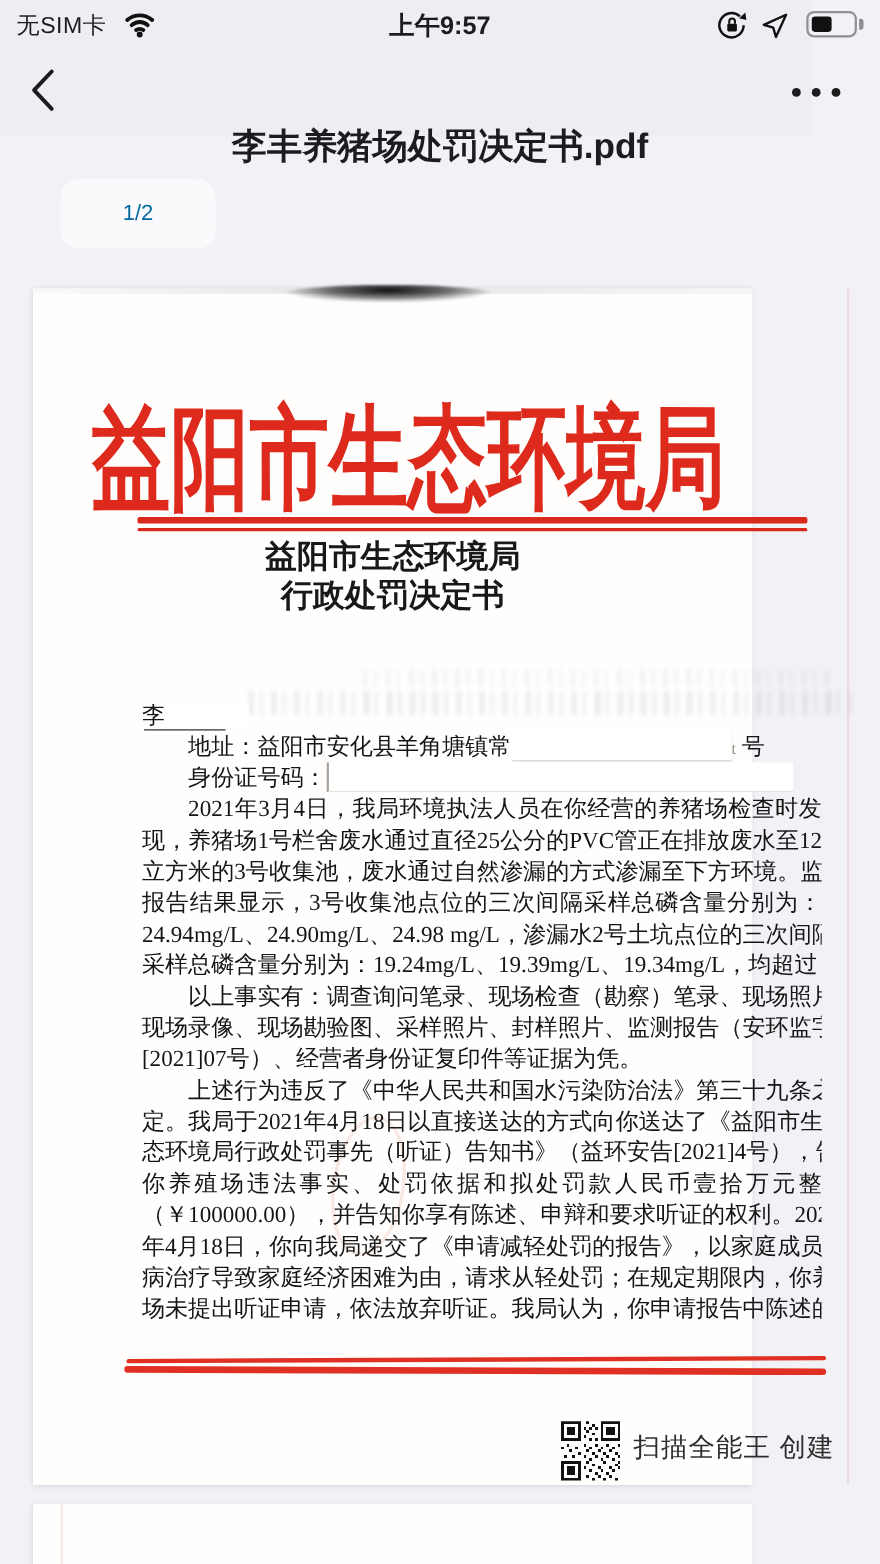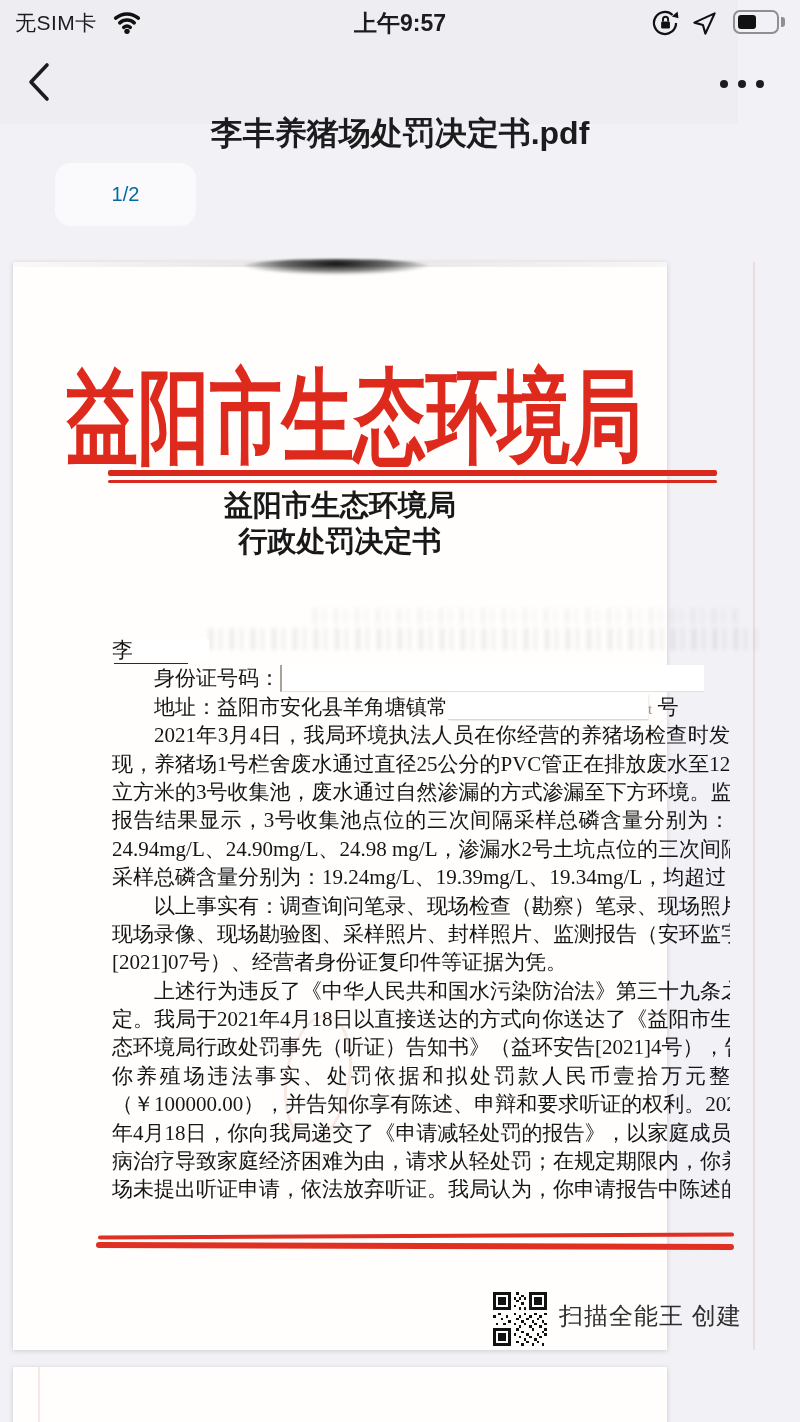--- a/index.html
+++ b/index.html
@@ -19,21 +19,21 @@
   .dot{width:8px;height:8px;border-radius:50%;background:#1c1c1e;}
   
   .batt{position:absolute;left:733px;top:10px;width:46px;height:24px;border:2px solid #8e8e93;border-radius:7px;}
   .batt-fill{position:absolute;left:3px;top:3px;height:14px;background:#111;border-radius:3px;}
   .batt-nub{position:absolute;left:781px;top:17px;width:4px;height:10px;background:#8e8e93;border-radius:0 3px 3px 0;}
   
   .pill{position:absolute;left:55px;top:163px;width:141px;height:63px;border-radius:16px;
     background:rgba(252,252,254,.75);display:flex;align-items:center;justify-content:center;
     font-size:20px;color:#0369a1;}
   
-  .page-card{position:absolute;left:13px;width:654px;background:#fffefd;
+  .page-card{position:absolute;left:30px;width:654px;background:#fffefd;
     box-shadow:0 1px 5px rgba(0,0,0,.16);}
   #page1{top:262px;height:1088px;}
   #page2{top:1367px;height:70px;}
   .scan-edge{position:absolute;left:0;top:0;width:100%;height:5px;
     background:linear-gradient(90deg,rgba(0,0,0,.02),rgba(0,0,0,.10) 45%,rgba(0,0,0,.03));}
   .smudge{position:absolute;left:228px;top:-3px;width:190px;height:16px;
     background:radial-gradient(ellipse at 50% 30%,rgba(5,5,5,.95) 0%,rgba(5,5,5,.55) 40%,rgba(5,5,5,0) 72%);
     filter:blur(1px);border-radius:50%;}
   .pink-line{position:absolute;top:0;width:2px;height:100%;background:#e5b4ae;opacity:.35;}
   
@@ -136,25 +136,25 @@
     <div class="ghost"></div>
     <div class="ghost ghost2"></div>
     <div class="seal-ghost"></div>
 
     <div class="doc-body">
       <div class="line plain" style="position:relative">
         <span>李</span><span class="redact redact-name"></span>
         <span class="name-underline"></span>
       </div>
       <div class="line plain first">
-        <span>身份证号码：</span><span class="redact redact-id"></span>
+        <span>地址：益阳市安化县羊角塘镇常</span><span class="redact redact-addr"></span><span class="artifact">t</span>
+        <span>号</span>
       </div>
       <div class="line plain first">
-        <span>地址：益阳市安化县羊角塘镇常</span><span class="redact redact-addr"></span><span class="artifact">t</span>
-        <span>号</span>
+        <span>身份证号码：</span><span class="redact redact-id"></span>
       </div>
       <div id="paraLines">
           <div class="line first">2021年3月4日，我局环境执法人员在你经营的养猪场检查时发</div>
           <div class="line">现，养猪场1号栏舍废水通过直径25公分的PVC管正在排放废水至120</div>
           <div class="line">立方米的3号收集池，废水通过自然渗漏的方式渗漏至下方环境。监测</div>
           <div class="line">报告结果显示，3号收集池点位的三次间隔采样总磷含量分别为：</div>
           <div class="line">24.94mg/L、24.90mg/L、24.98 mg/L，渗漏水2号土坑点位的三次间隔</div>
           <div class="line">采样总磷含量分别为：19.24mg/L、19.39mg/L、19.34mg/L，均超过《畜</div>
           <div class="line first">以上事实有：调查询问笔录、现场检查（勘察）笔录、现场照片、</div>
           <div class="line">现场录像、现场勘验图、采样照片、封样照片、监测报告（安环监字</div>

